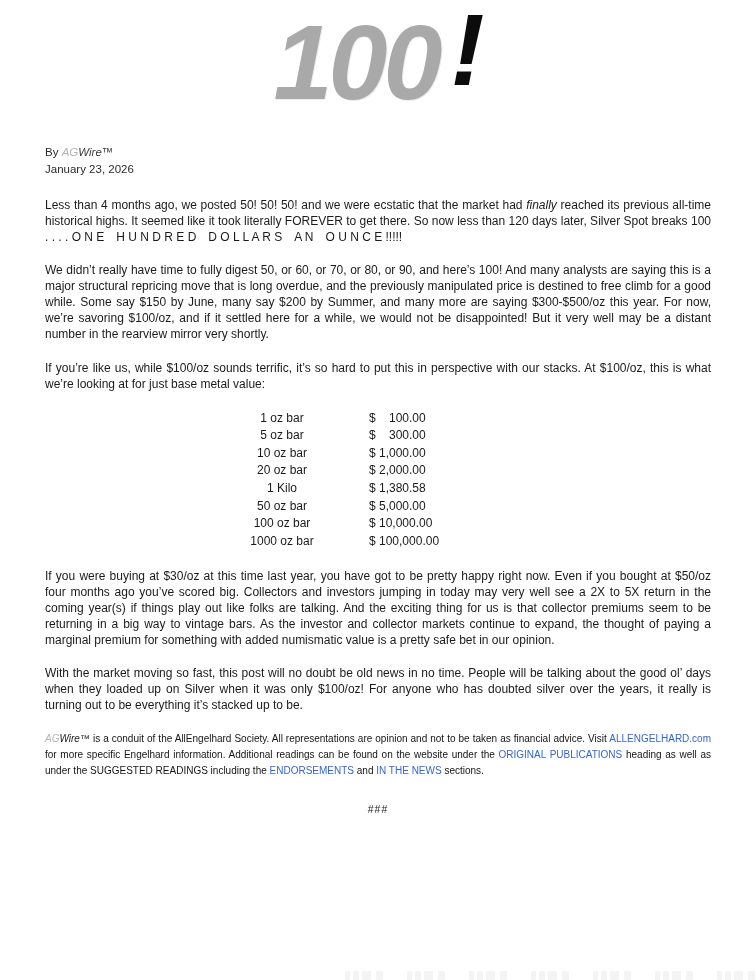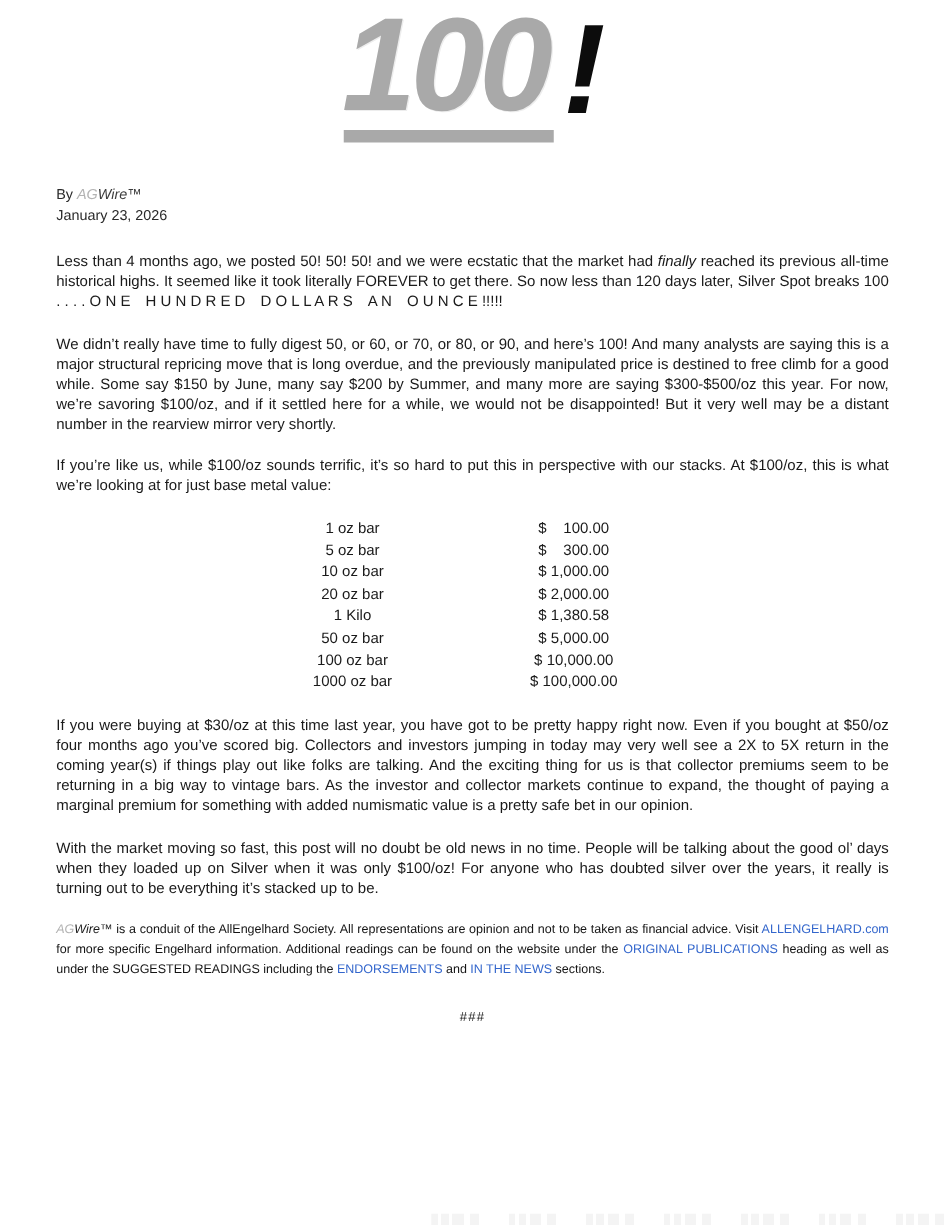--- a/index.html
+++ b/index.html
@@ -5,21 +5,21 @@
   html,body{margin:0;padding:0;background:#ffffff;}
   .page{
     position:relative;width:756px;height:980px;margin:0 auto;background:#ffffff;
     font-family:"Liberation Sans",sans-serif;color:#1a1a1a;overflow:hidden;
   }
   .content{padding:0 45px;}
 
   
   .masthead{text-align:center;padding-top:6px;}
   .h-row{display:inline-flex;align-items:flex-end;}
-  .h-num-col{display:flex;flex-direction:column;align-items:center;text-align:center;}
+  .h-num-col{display:flex;align-items:center;text-align:center;}
   .h-num{
     font-size:106px;font-weight:bold;font-style:italic;color:#a9a9a9;
     line-height:0.88;letter-spacing:-4px;padding:0 8px 0 2px;
     text-shadow:1px 1px 0 #ededed;
   }
   .h-bar{width:96%;height:10px;background:#a9a9a9;margin-top:5px;}
   .h-bang{
     font-size:102px;font-weight:bold;font-style:italic;color:#0c0c0c;
     line-height:0.88;margin-left:4px;margin-bottom:14px;
   }
@@ -35,21 +35,21 @@
   .article p{
     font-size:12px;line-height:16px;text-align:justify;
     margin:17.6px 0;color:#1a1a1a;
   }
   .em-italic{font-style:italic;}
 
   
   .value-table{margin:17.6px 0;}
   .vt-row{display:flex;justify-content:center;gap:12px;font-size:12px;line-height:17.6px;}
   .vt-label{width:150px;text-align:center;}
-  .vt-value{width:180px;text-align:center;white-space:pre;}
+  .vt-value{width:180px;white-space:pre;}
 
   
   .signature{margin-top:17.6px;font-size:12px;line-height:17.6px;text-align:center;}
   .sig-name{display:block;transform:translateX(-18px);}
   .sig-initials{display:block;transform:translateX(30px);}
 
   
   .footer{
     margin-top:16px;font-size:10px;line-height:16px;text-align:justify;color:#141414;
   }

